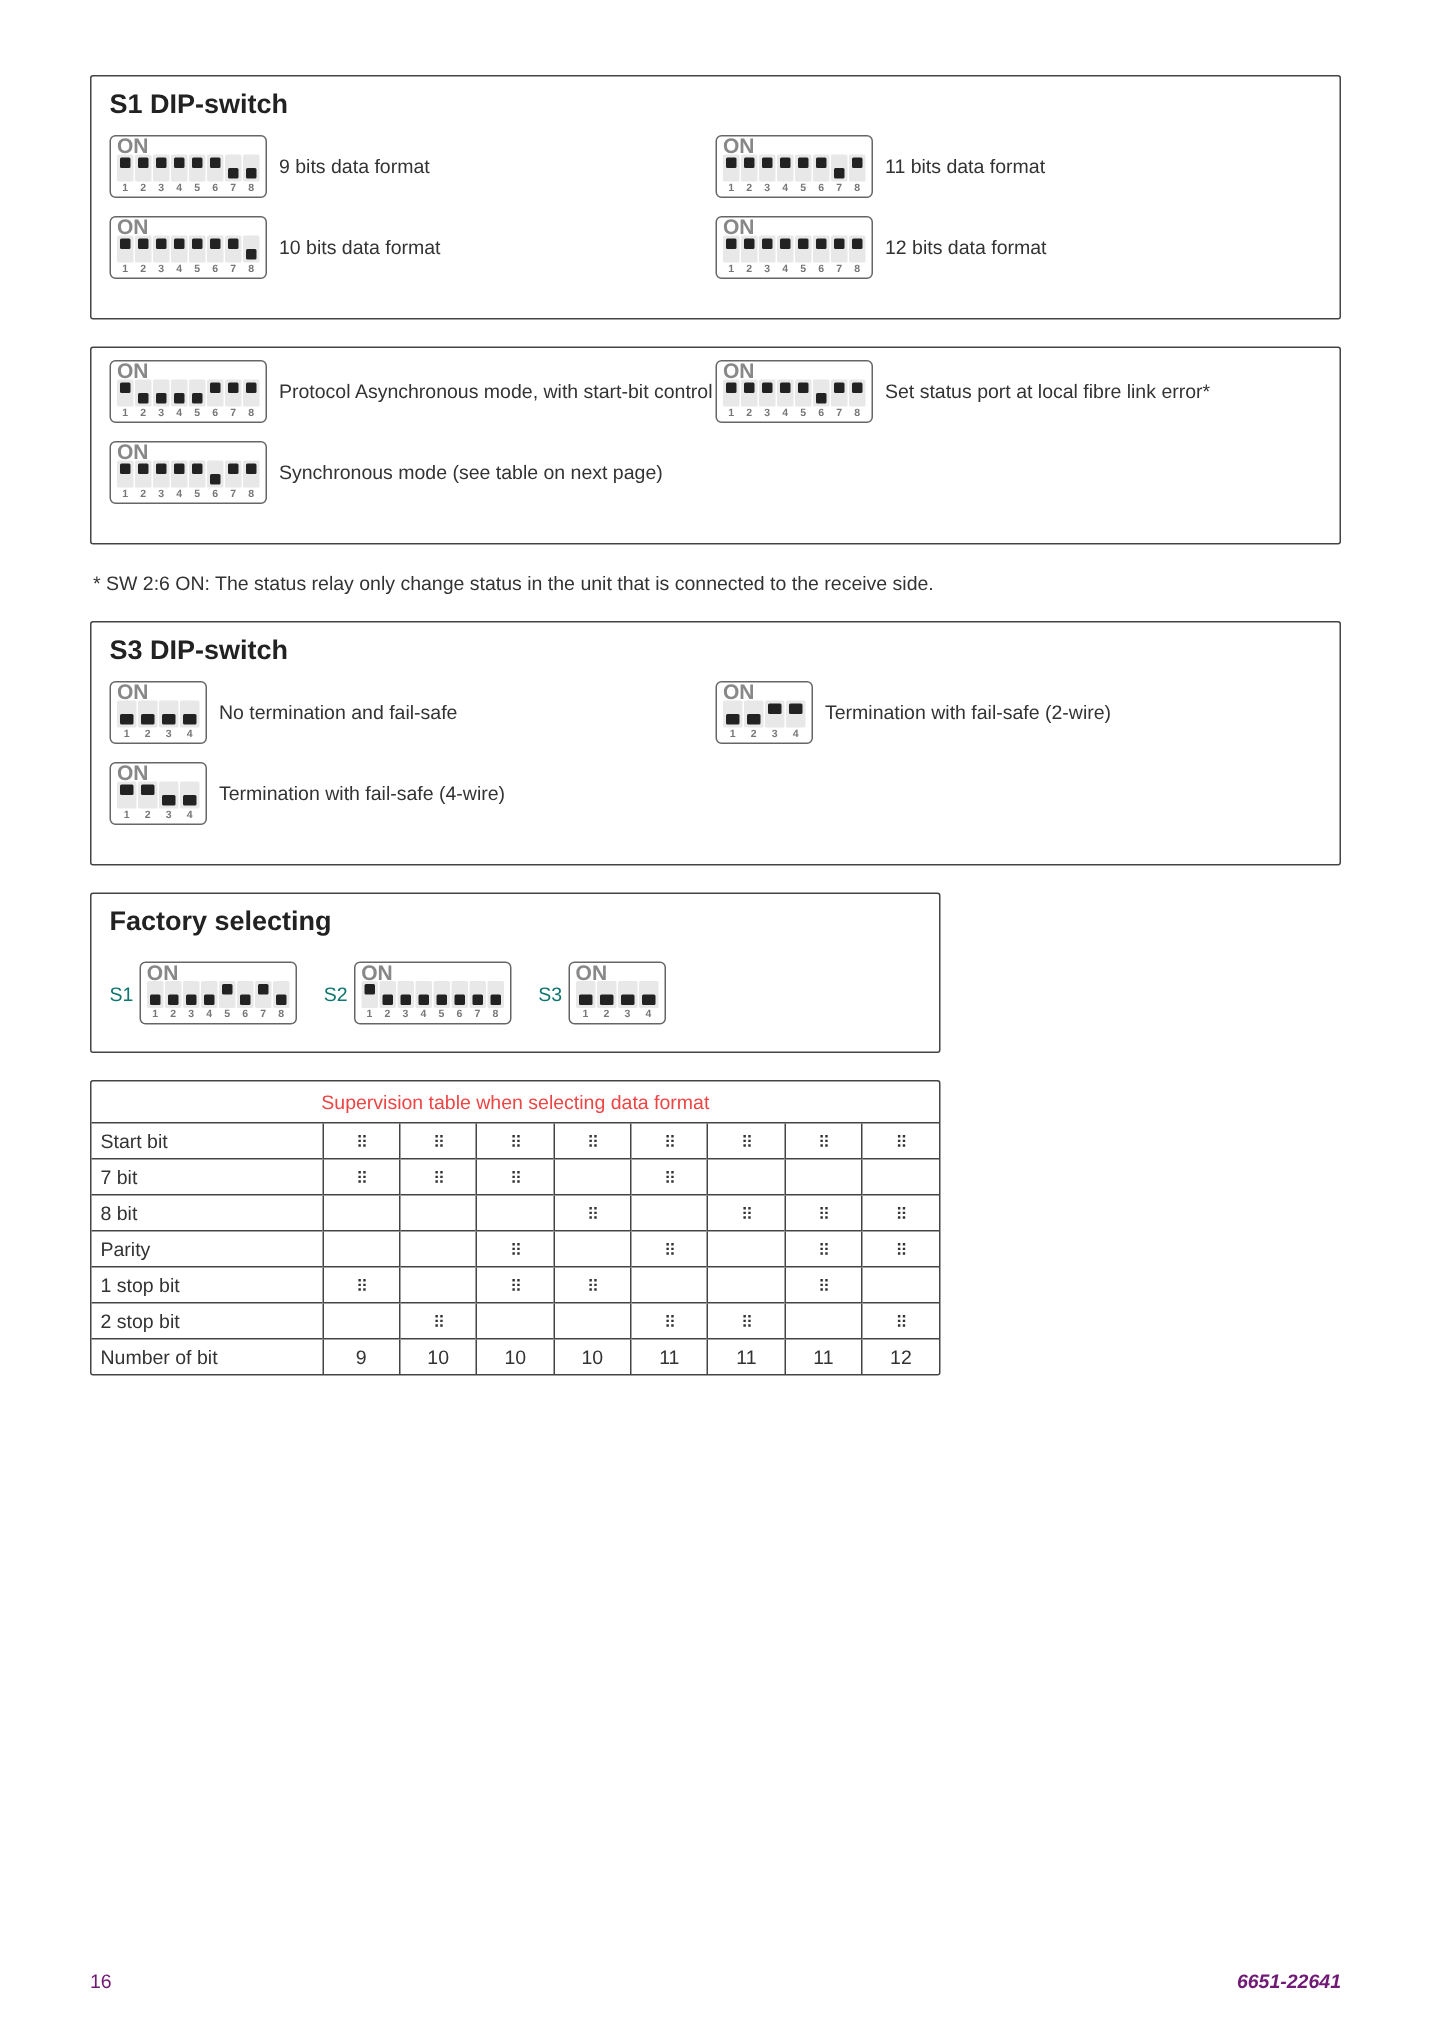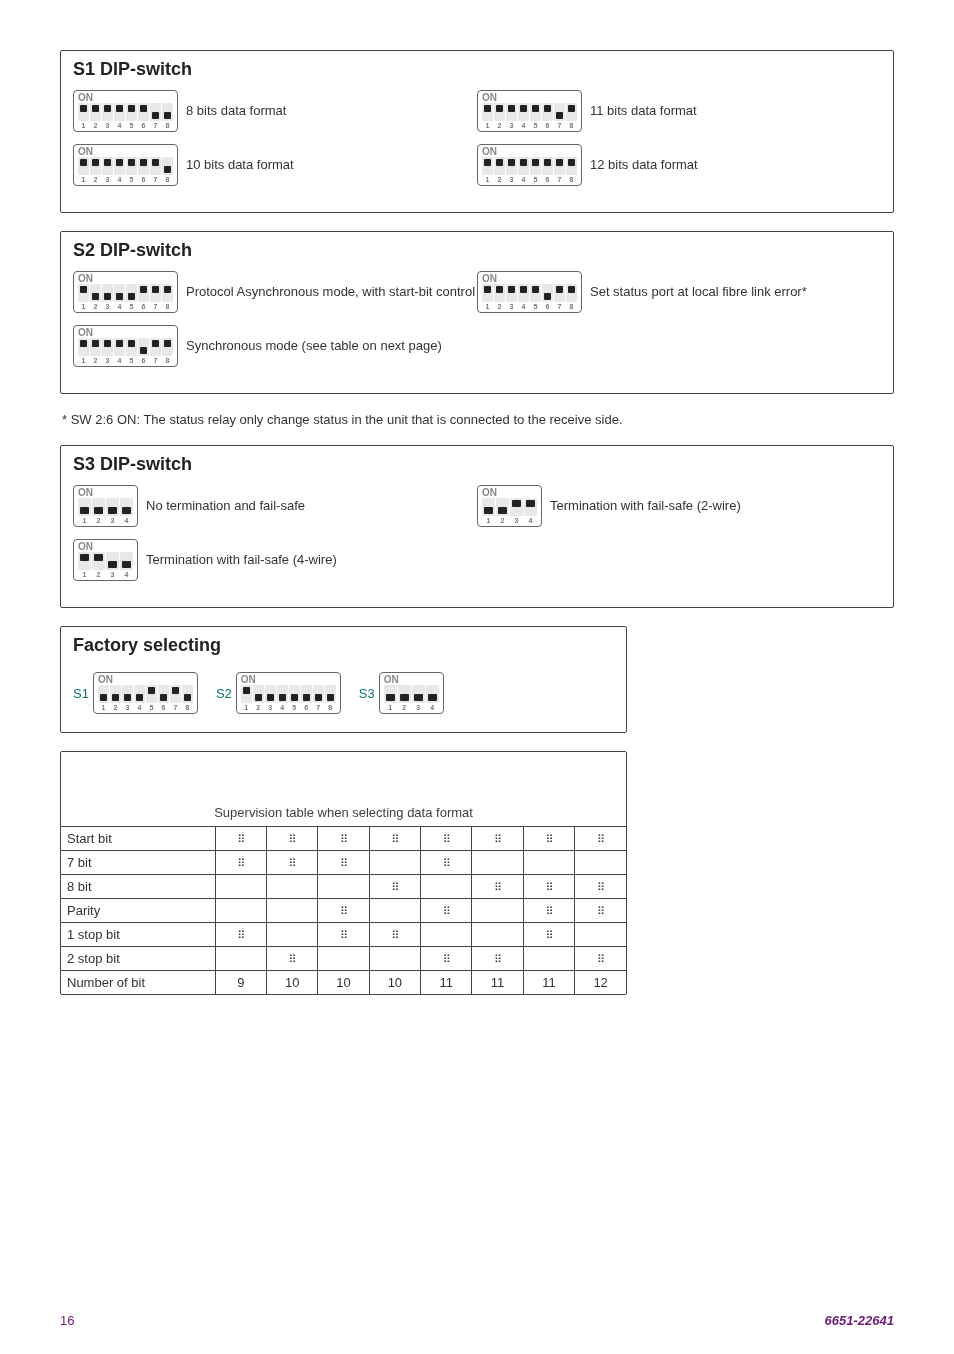--- a/index.html
+++ b/index.html
@@ -40,21 +40,21 @@
   }
   .dip {
     border: 1px solid #666;
     border-radius: 4px;
     font-family: Arial, sans-serif;
     background: #fff;
     display: inline-block;
     padding: 2px 4px 1px 4px;
   }
   .dip .onlabel {
-    font-size: 10px;
+    font-size: 14px;
     font-weight: bold;
     color: #888;
     line-height: 9px;
     margin-bottom: 1px;
   }
   .dip .slots {
     display: flex;
     gap: 1px;
   }
   .dip .slot {
@@ -99,24 +99,23 @@
   
   .sup-outer {
     width: 68%;
     border: 1px solid #444;
     border-radius: 2px;
     margin-top: 18px;
   }
   .sup-title {
     text-align: center;
     font-size: 13px;
-    color: #404040;
+    color: #ef4444;
     padding: 6px 0;
     border-bottom: 1px solid #444;
-    margin-top: 47px;
   }
   table.sup {
     width: 100%;
     border-collapse: collapse;
     font-size: 13px;
   }
   table.sup td, table.sup th {
     border-top: 1px solid #444;
     padding: 4px 6px;
     text-align: center;
@@ -192,21 +191,21 @@
               <span>1</span>
               <span>2</span>
               <span>3</span>
               <span>4</span>
               <span>5</span>
               <span>6</span>
               <span>7</span>
               <span>8</span>
             </div>
           </span>
-        <span class="label">8 bits data format</span>
+        <span class="label">9 bits data format</span>
       </div>
     </div>
     <div class="col">
       <div class="entry">
         <span class="dip">
             <div class="onlabel">ON</div>
             <div class="slots">
               <div class="slot on">
                 <div class="nub"></div>
               </div>
@@ -333,21 +332,20 @@
               <span>8</span>
             </div>
           </span>
         <span class="label">12 bits data format</span>
       </div>
     </div>
   </div>
 </div>
 
 <div class="box">
-  <h2>S2 DIP-switch</h2>
   <div class="row">
     <div class="col">
       <div class="entry">
         <span class="dip">
             <div class="onlabel">ON</div>
             <div class="slots">
               <div class="slot on">
                 <div class="nub"></div>
               </div>
               <div class="slot off">

